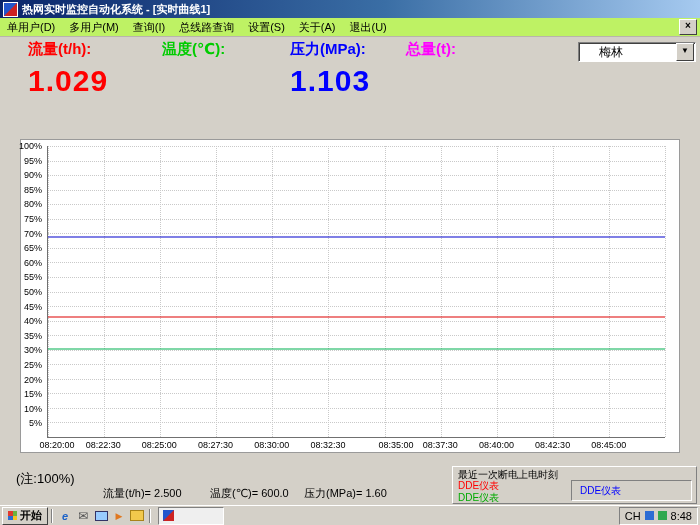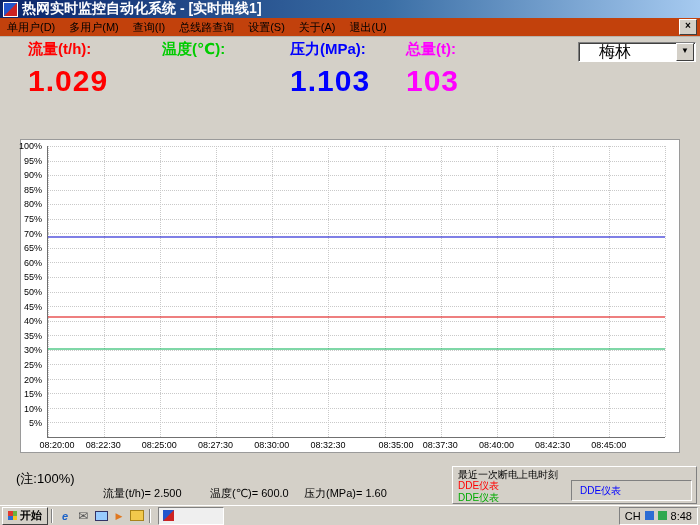--- a/index.html
+++ b/index.html
@@ -5,40 +5,40 @@
   html,body{margin:0;padding:0;}
   body{font-family:"Liberation Sans","DejaVu Sans",sans-serif;}
   #screen{position:relative;width:700px;height:525px;background:#d4d0c8;overflow:hidden;}
 
   
   .titlebar{position:absolute;left:0;top:0;width:700px;height:18px;
     background:linear-gradient(to right,#0a246a,#3a6ea5 55%,#a6caf0);
     display:flex;align-items:center;padding:0 3px;box-sizing:border-box;color:#fff;}
   .titlebar .app-ico{width:13px;height:13px;margin-right:4px;
     background:linear-gradient(135deg,#2255cc 48%,#cc2222 52%);border:1px solid #fff;}
-  .titlebar .ttl{font-size:14px;font-weight:bold;white-space:nowrap;}
-
-  
-  .menubar{position:absolute;left:0;top:18px;width:700px;height:19px;background:#c2410c;
+  .titlebar .ttl{font-size:11px;font-weight:bold;white-space:nowrap;}
+
+  
+  .menubar{position:absolute;left:0;top:18px;width:700px;height:19px;background:#bef264;
     display:flex;align-items:center;font-size:11px;border-bottom:1px solid #b8b4ac;box-sizing:border-box;}
   .menu-item{padding:2px 7px;color:#000;cursor:default;}
   .win-btn{width:16px;height:14px;background:#d4d0c8;border:1px solid;
     border-color:#fff #404040 #404040 #fff;font-size:10px;line-height:12px;text-align:center;
     font-weight:bold;color:#000;}
   .menubar .win-btn{margin-left:auto;margin-right:3px;}
 
   
   .ro-label{position:absolute;top:40px;font-size:15px;font-weight:bold;white-space:nowrap;}
   .ro-value{position:absolute;top:64px;font-size:30px;font-weight:bold;white-space:nowrap;letter-spacing:1px;}
 
   
   .combo{position:absolute;left:578px;top:42px;width:118px;height:20px;background:#fff;
     border:1px solid;border-color:#808080 #fff #fff #808080;box-shadow:inset 1px 1px 0 #404040;
     display:flex;align-items:center;box-sizing:border-box;}
-  .combo .val{flex:1;font-size:16px;padding-left:0;color:#000;white-space:nowrap;overflow:hidden;margin-left:20px;}
+  .combo .val{flex:1;font-size:12px;padding-left:20px;color:#000;white-space:nowrap;overflow:hidden;}
   .combo .drop{width:16px;height:16px;margin-right:1px;background:#d4d0c8;border:1px solid;
     border-color:#fff #404040 #404040 #fff;font-size:8px;line-height:14px;text-align:center;color:#000;}
 
   
   .chart{position:absolute;left:20px;top:139px;width:660px;height:314px;background:#fff;
     border:1px solid #9a9a9a;box-sizing:border-box;}
   .plot{position:absolute;left:26px;top:6px;width:618px;height:292px;
     border-left:1px solid #707070;border-bottom:1px solid #707070;box-sizing:border-box;}
   .hgrid{position:absolute;left:0;width:100%;height:0;border-top:1px dotted #c9c9c9;}
   .vgrid{position:absolute;top:0;height:100%;width:0;border-left:1px dotted #c9c9c9;}
@@ -105,21 +105,20 @@
     <span class="win-btn">×</span>
   </div>
 
   <span class="ro-label" style="left: 28px; color: rgb(255, 0, 0);">流量(t/h):</span>
   <span class="ro-label" style="left: 162px; color: rgb(0, 204, 0); text-align: center;">温度(℃):</span>
   <span class="ro-label" style="left: 290px; color: rgb(0, 0, 255);">压力(MPa):</span>
   <span class="ro-label" style="left: 406px; color: rgb(255, 0, 255);">总量(t):</span>
 
   <span class="ro-value" style="left: 28px; color: rgb(255, 0, 0);">1.029</span>
   <span class="ro-value" style="left: 290px; color: rgb(0, 0, 255);">1.103</span>
-  <span class="ro-value" style="left: 406px; color: rgb(255, 0, 255);">103</span>
 
   <div class="combo">
     <span class="val">梅林</span>
     <span class="drop">▼</span>
   </div>
 
   <div class="chart">
     <div class="yaxis">
         <div class="ylab" style="top: 0%;">100%</div>
         <div class="ylab" style="top: 5%;">95%</div>

